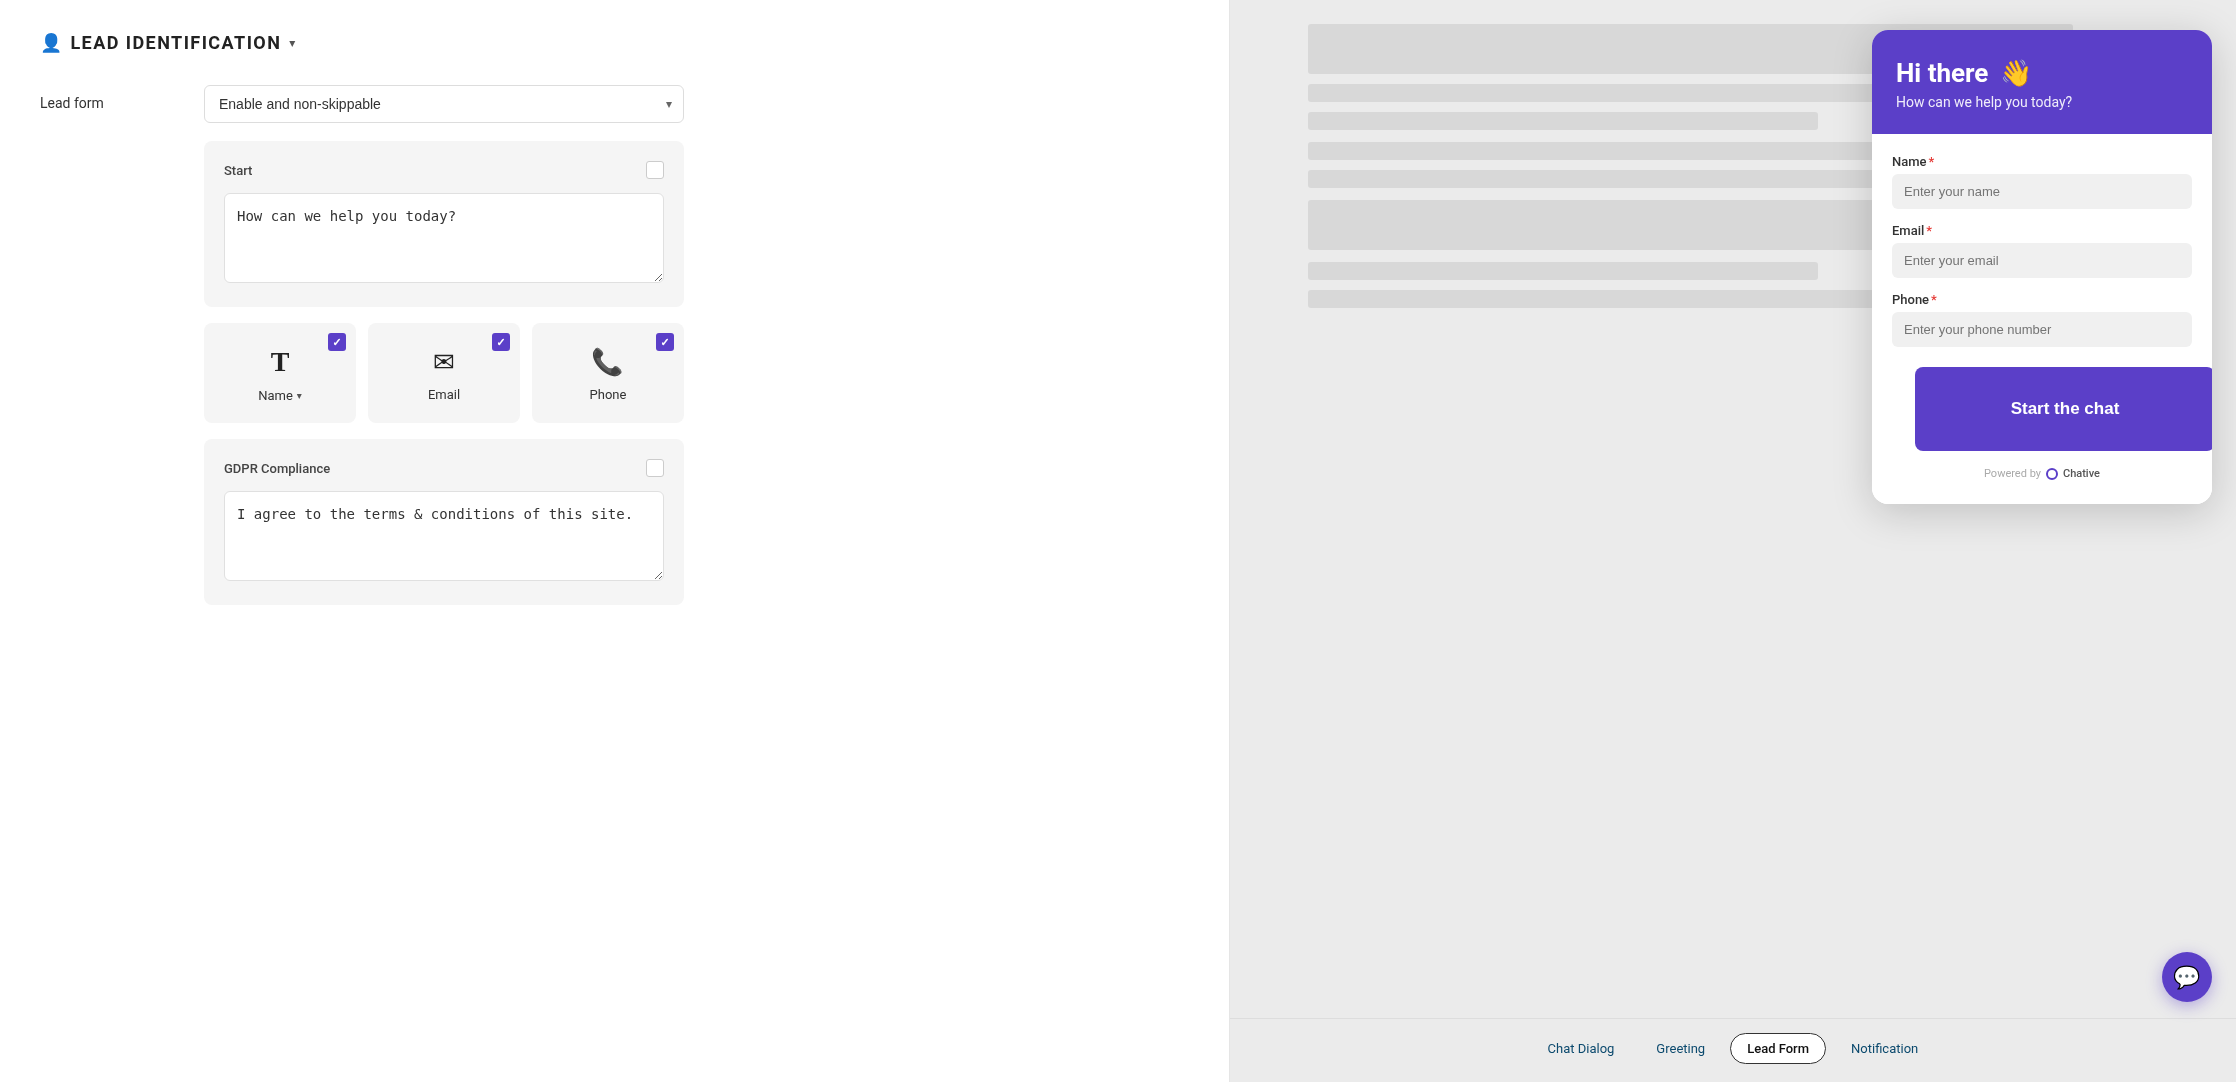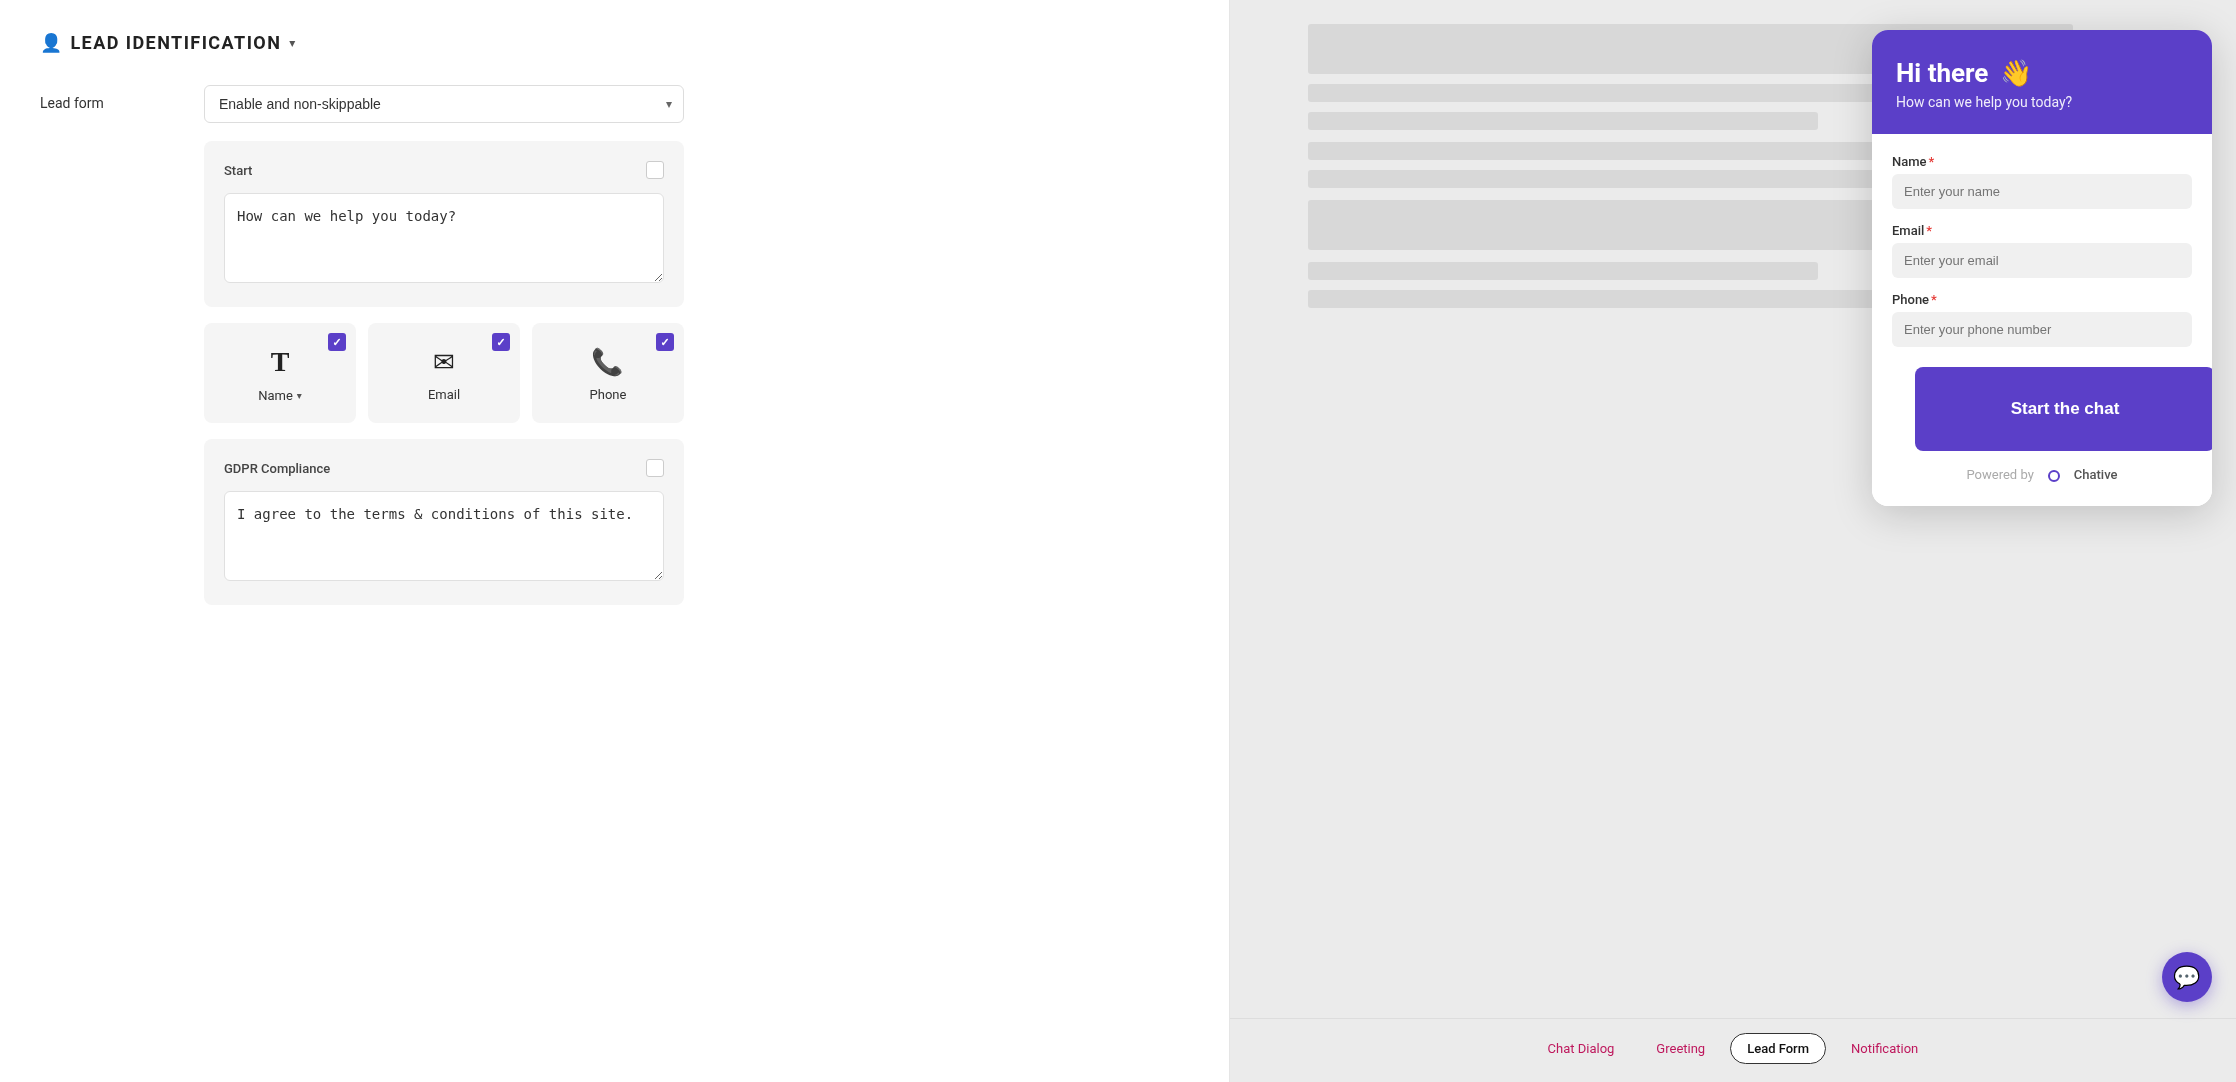--- a/index.html
+++ b/index.html
@@ -303,27 +303,27 @@
       padding: 32px;
       font-size: 17px;
       font-weight: 600;
       cursor: pointer;
       margin-top: 6px;
       margin-left: 23px;
     }
 
     .powered-by {
       text-align: center;
-      font-size: 13px;
+      font-size: 11px;
       color: #aaa;
       margin-top: 16px;
       display: flex;
       align-items: flex-end;
       justify-content: center;
-      gap: 14px;
+      gap: 5px;
     }
     .powered-circle {
       width: 12px;
       height: 12px;
       border: 2px solid #5b3fc8;
       border-radius: 50%;
       display: inline-block;
     }
     .powered-brand {
       color: #555;
@@ -363,21 +363,21 @@
       align-items: center;
       padding: 14px 0 18px;
       gap: 8px;
       border-top: 1px solid #ddd;
     }
     .bottom-tab {
       padding: 7px 16px;
       border-radius: 20px;
       font-size: 13px;
       cursor: pointer;
-      color: #be185d;
+      color: #0c4a6e;
       background: transparent;
       border: 1.5px solid transparent;
     }
     .bottom-tab.active {
       background: #fff;
       border: 1.5px solid #333;
       color: #111;
       font-weight: 500;
     }
 

